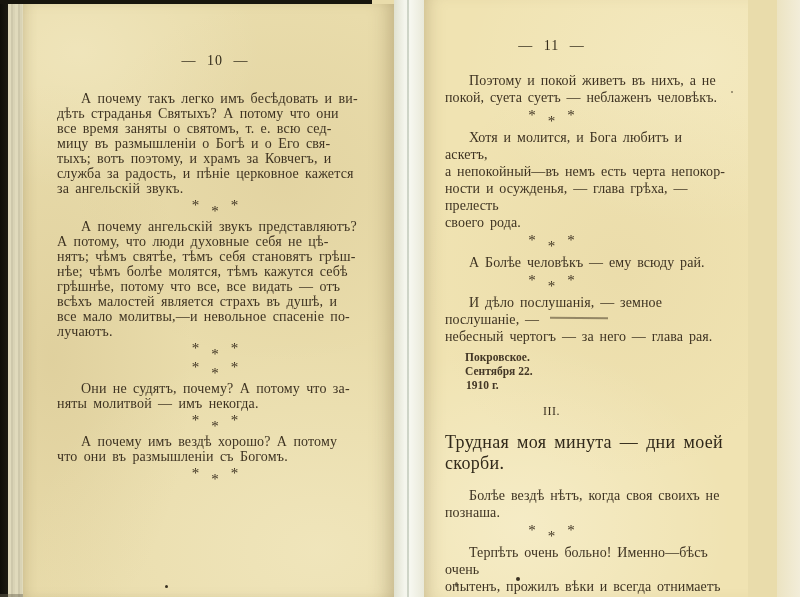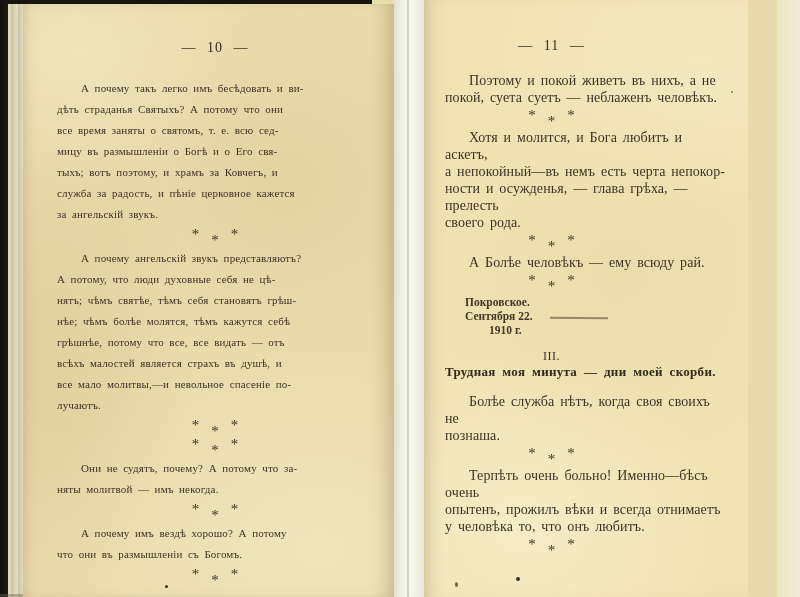--- a/index.html
+++ b/index.html
@@ -17,21 +17,21 @@
   .bottom-line{position:absolute;left:0;top:594px;width:437px;height:3px;background:#6b6350;opacity:.45;}
   .page-left{
     position:absolute;left:23px;top:4px;width:371px;height:593px;
     background:
       radial-gradient(260px 200px at 15% 8%, rgba(255,250,225,.28), transparent 70%),
       radial-gradient(420px 300px at 80% 92%, rgba(252,246,216,.35), transparent 70%),
       radial-gradient(300px 260px at 70% 30%, rgba(170,140,80,.10), transparent 70%),
       radial-gradient(200px 400px at 8% 60%, rgba(160,130,70,.13), transparent 70%),
       #e9dcab;
     box-shadow:inset -16px 0 20px -12px rgba(120,100,60,.40), inset 10px 0 14px -10px rgba(110,90,50,.30);
-    box-sizing:border-box;padding:36px 21px 0 34px;
+    box-sizing:border-box;padding:49px 21px 0 34px;
   }
   .gutter{position:absolute;left:394px;top:0;width:30px;height:597px;
     background:linear-gradient(90deg,#e0e1d0 0%,#f4f5ec 35%,#f6f7ef 55%,#e9e9d9 100%);}
   .gutter-crease{position:absolute;left:13px;top:0;width:2px;height:597px;background:rgba(160,170,150,.45);}
   .page-right{
     position:absolute;left:424px;top:0;width:324px;height:597px;
     background:
       radial-gradient(300px 260px at 30% 88%, rgba(255,252,235,.35), transparent 70%),
       radial-gradient(340px 240px at 85% 10%, rgba(252,248,225,.28), transparent 70%),
       radial-gradient(280px 300px at 60% 45%, rgba(175,145,85,.08), transparent 70%),
@@ -45,36 +45,36 @@
 
   
   .page-header{
     text-align:center;font-size:14px;letter-spacing:1px;color:#352d1c;
     word-spacing:6px;
   }
   .page-right .page-header{padding-right:70px;}
   .para{
     white-space:pre-line;margin:0;color:#3e3322;text-align:left;
   }
-  .page-left .para{font-size:11px;line-height:21px;text-indent:24px;word-spacing:2.6px;letter-spacing:.15px;}
+  .page-left .para{font-size:14px;line-height:15px;text-indent:24px;word-spacing:2.6px;letter-spacing:.15px;}
   .page-right .para{font-size:14px;line-height:17px;text-indent:24px;word-spacing:2.2px;letter-spacing:.1px;}
   .mt-first{margin-top:22px;}
   .page-right .mt-first{margin-top:18px;}
   .mt-para{margin-top:4px;}
   .sep{
     text-align:center;height:15px;color:#3e3322;margin-top:4px;line-height:9px;
   }
   .page-right .sep{padding-right:70px;}
   .sep span{display:inline-block;font-size:15px;margin:0 6px;}
   .sep .mid{transform:translateY(6px);}
   .colophon{margin:5px 0 0 20px;font-size:11.5px;line-height:14px;color:#433726;font-weight:bold;}
-  .colophon .yr{margin-left:24px;}
+  .colophon .yr{margin-left:1px;}
   .rule{position:absolute;left:126px;top:317px;width:58px;height:2px;background:#4a3e2a;opacity:.55;transform:rotate(.6deg);}
   .section-number{text-align:center;font-size:12px;margin-top:12px;color:#3a3020;padding-right:70px;letter-spacing:.5px;}
-  .section-title{font-weight:bold;font-size:13px;margin-top:0;color:#31291a;word-spacing:3.2px;letter-spacing:.3px;}
+  .section-title{font-weight:normal;font-size:18px;margin-top:13px;color:#31291a;word-spacing:3.2px;letter-spacing:.3px;}
   .mt-body{margin-top:13px;}
 </style>
 </head>
 <body>
 
 <div class="stage">
 
   <div class="cover-strip"></div>
   <div class="page-edge-left"></div>
   <div class="top-line"></div>
@@ -134,34 +134,36 @@
 а непокойный—въ немъ есть черта непокор-
 ности и осужденья, — глава грѣха, — прелесть
 своего рода.</p>
 
     <div class="sep"><span>*</span><span class="mid">*</span><span>*</span></div>
 
     <p class="para mt-para">А Болѣе человѣкъ — ему всюду рай.</p>
 
     <div class="sep"><span>*</span><span class="mid">*</span><span>*</span></div>
 
+    <p class="para mt-para">И дѣло послушанія, — земное послушаніе, —
+небесный чертогъ — за него — глава рая.</p>
 
     <div class="colophon">
       <div>Покровское.</div>
       <div>Сентября 22.</div>
       <div class="yr">1910 г.</div>
     </div>
 
     <div class="rule"></div>
 
     <div class="section-number">III.</div>
 
     <div class="section-title">Трудная моя минута — дни  моей скорби.</div>
 
-    <p class="para mt-body">Болѣе служба нѣтъ, когда своя своихъ не
+    <p class="para mt-body">Болѣе вездѣ нѣтъ, когда своя своихъ не
 познаша.</p>
 
     <div class="sep"><span>*</span><span class="mid">*</span><span>*</span></div>
 
     <p class="para mt-para">Терпѣть очень больно! Именно—бѣсъ очень
 опытенъ, прожилъ вѣки и всегда отнимаетъ
 у человѣка то, что онъ любитъ.</p>
 
     <div class="sep"><span>*</span><span class="mid">*</span><span>*</span></div>
   </div>

